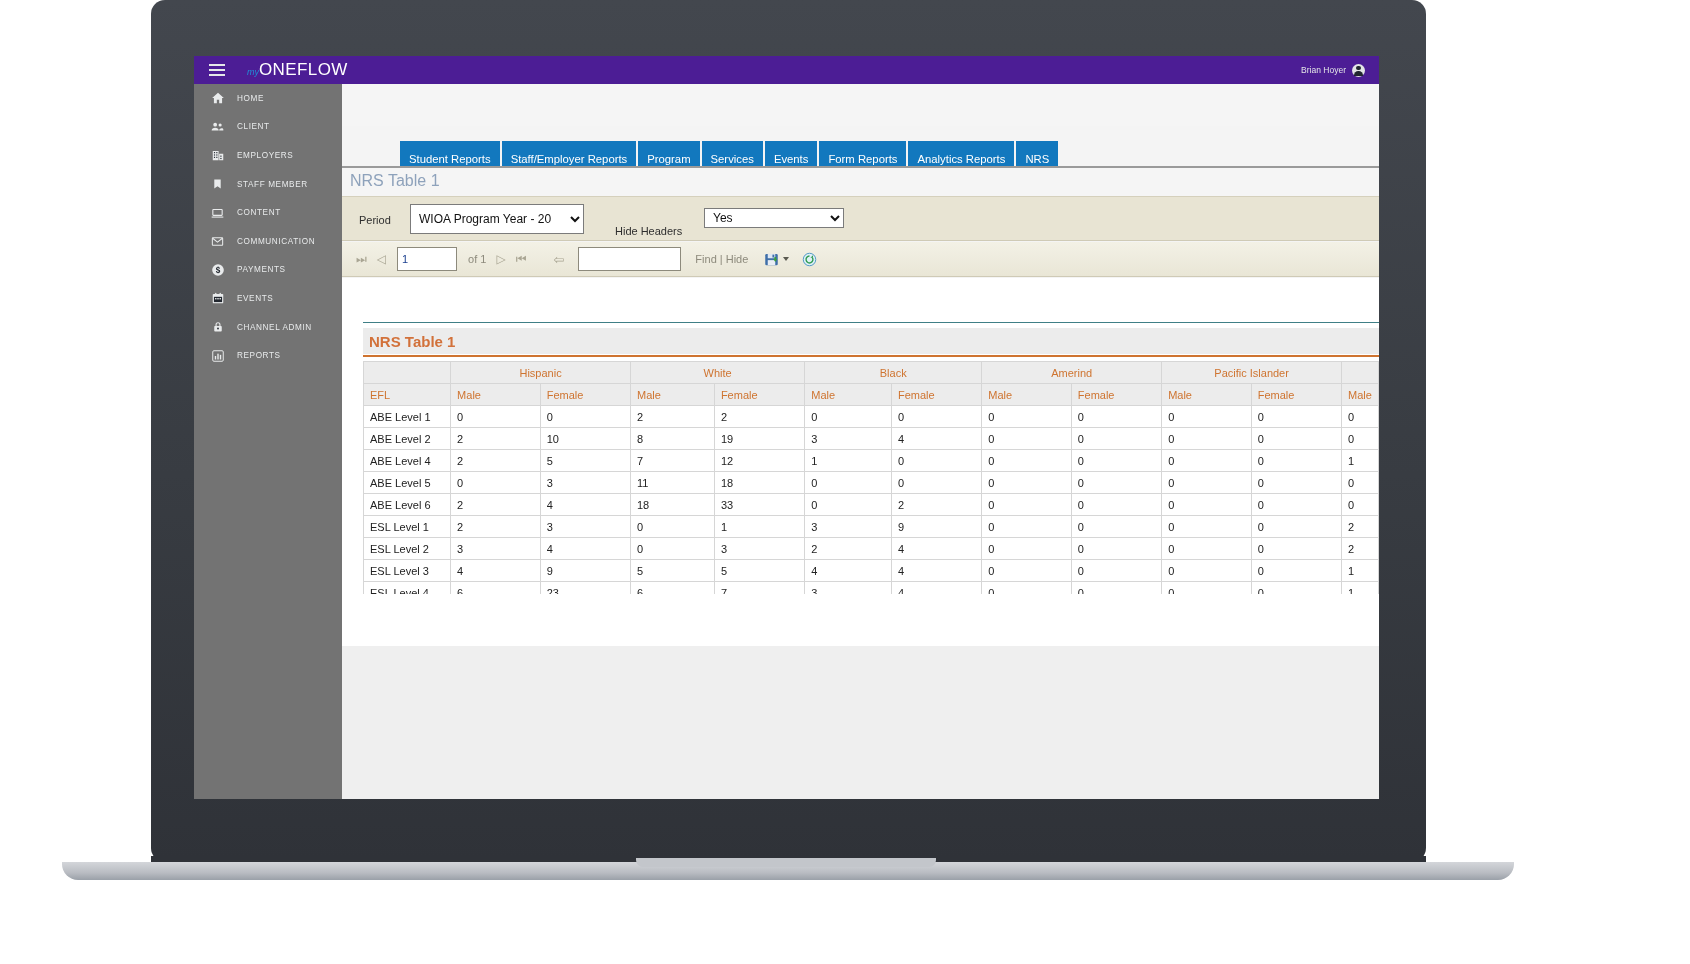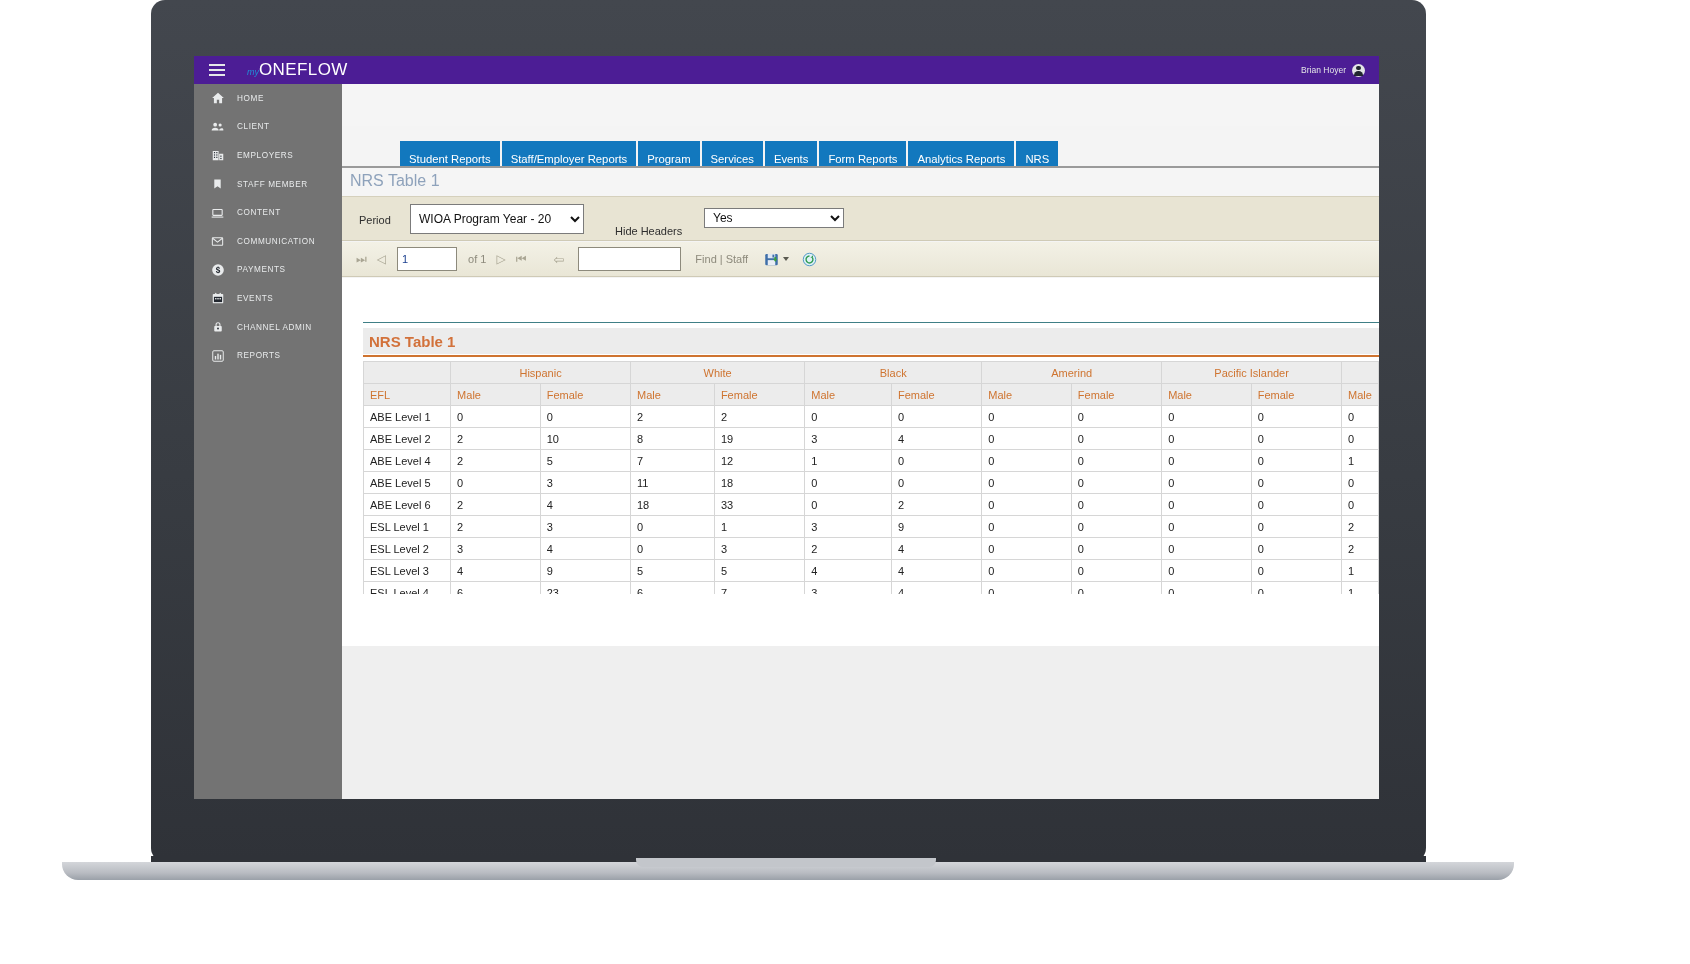--- a/index.html
+++ b/index.html
@@ -343,21 +343,21 @@
 
     <div id="report-toolbar">
       <span class="nav-arrow first">⏭</span>
       <span class="nav-arrow">◁</span>
       <input id="page-input" value="1" style="">
       <span id="of-label">of 1</span>
       <span class="nav-arrow">▷</span>
       <span class="nav-arrow">⏮</span>
       <span id="back-arrow">⇦</span>
       <input id="find-input" value="" style="">
-      <span id="find-next">Find | Staff</span>
+      <span id="find-next">Find | Hide</span>
       <span id="export-btn">
         <svg width="15" height="15" viewBox="0 0 24 24">
           <rect x="2" y="3" width="20" height="18" rx="2" fill="#3f6fa8"></rect>
           <rect x="6" y="3" width="12" height="7" fill="#dfe8f3"></rect>
           <rect x="13.5" y="4.2" width="3" height="4.6" fill="#3f6fa8"></rect>
           <rect x="6" y="13" width="12" height="8" fill="#e9eef5"></rect>
           <path d="M15 11l6 0-3 5z" fill="#3aa03a"></path>
           <rect x="16.6" y="8" width="2.8" height="4" fill="#3aa03a"></rect>
         </svg>
         <span id="export-caret"></span>

